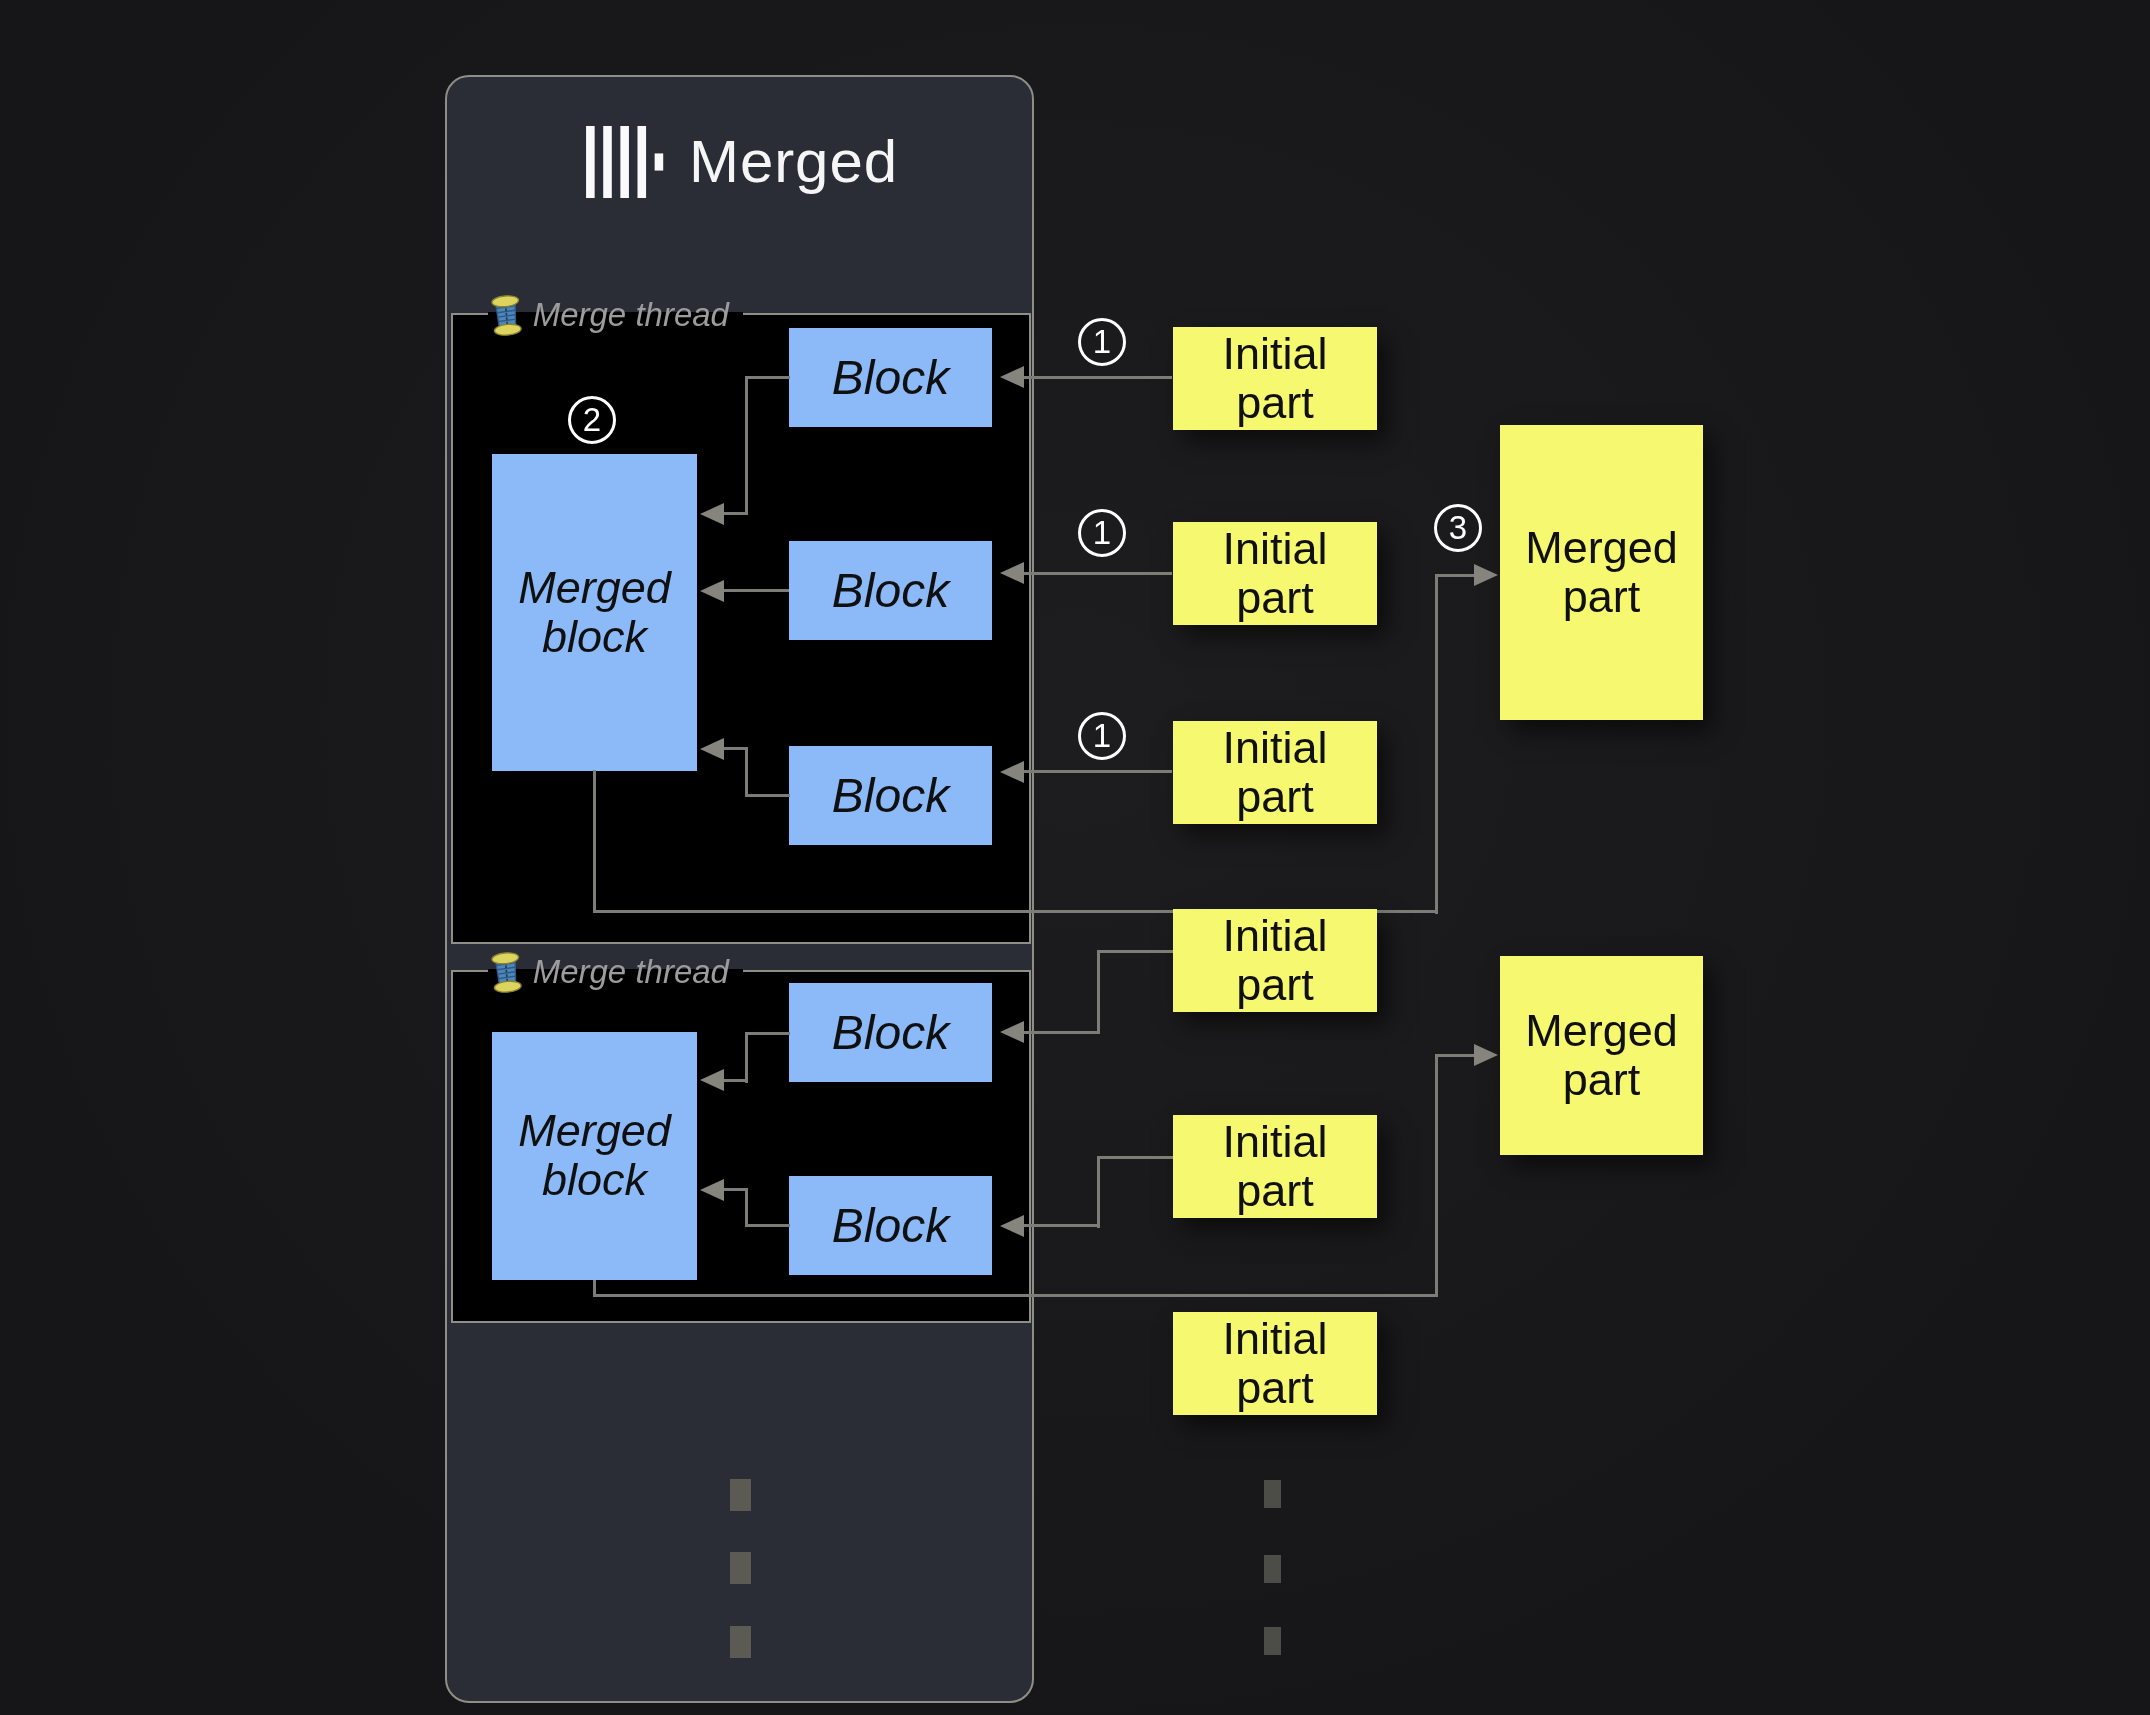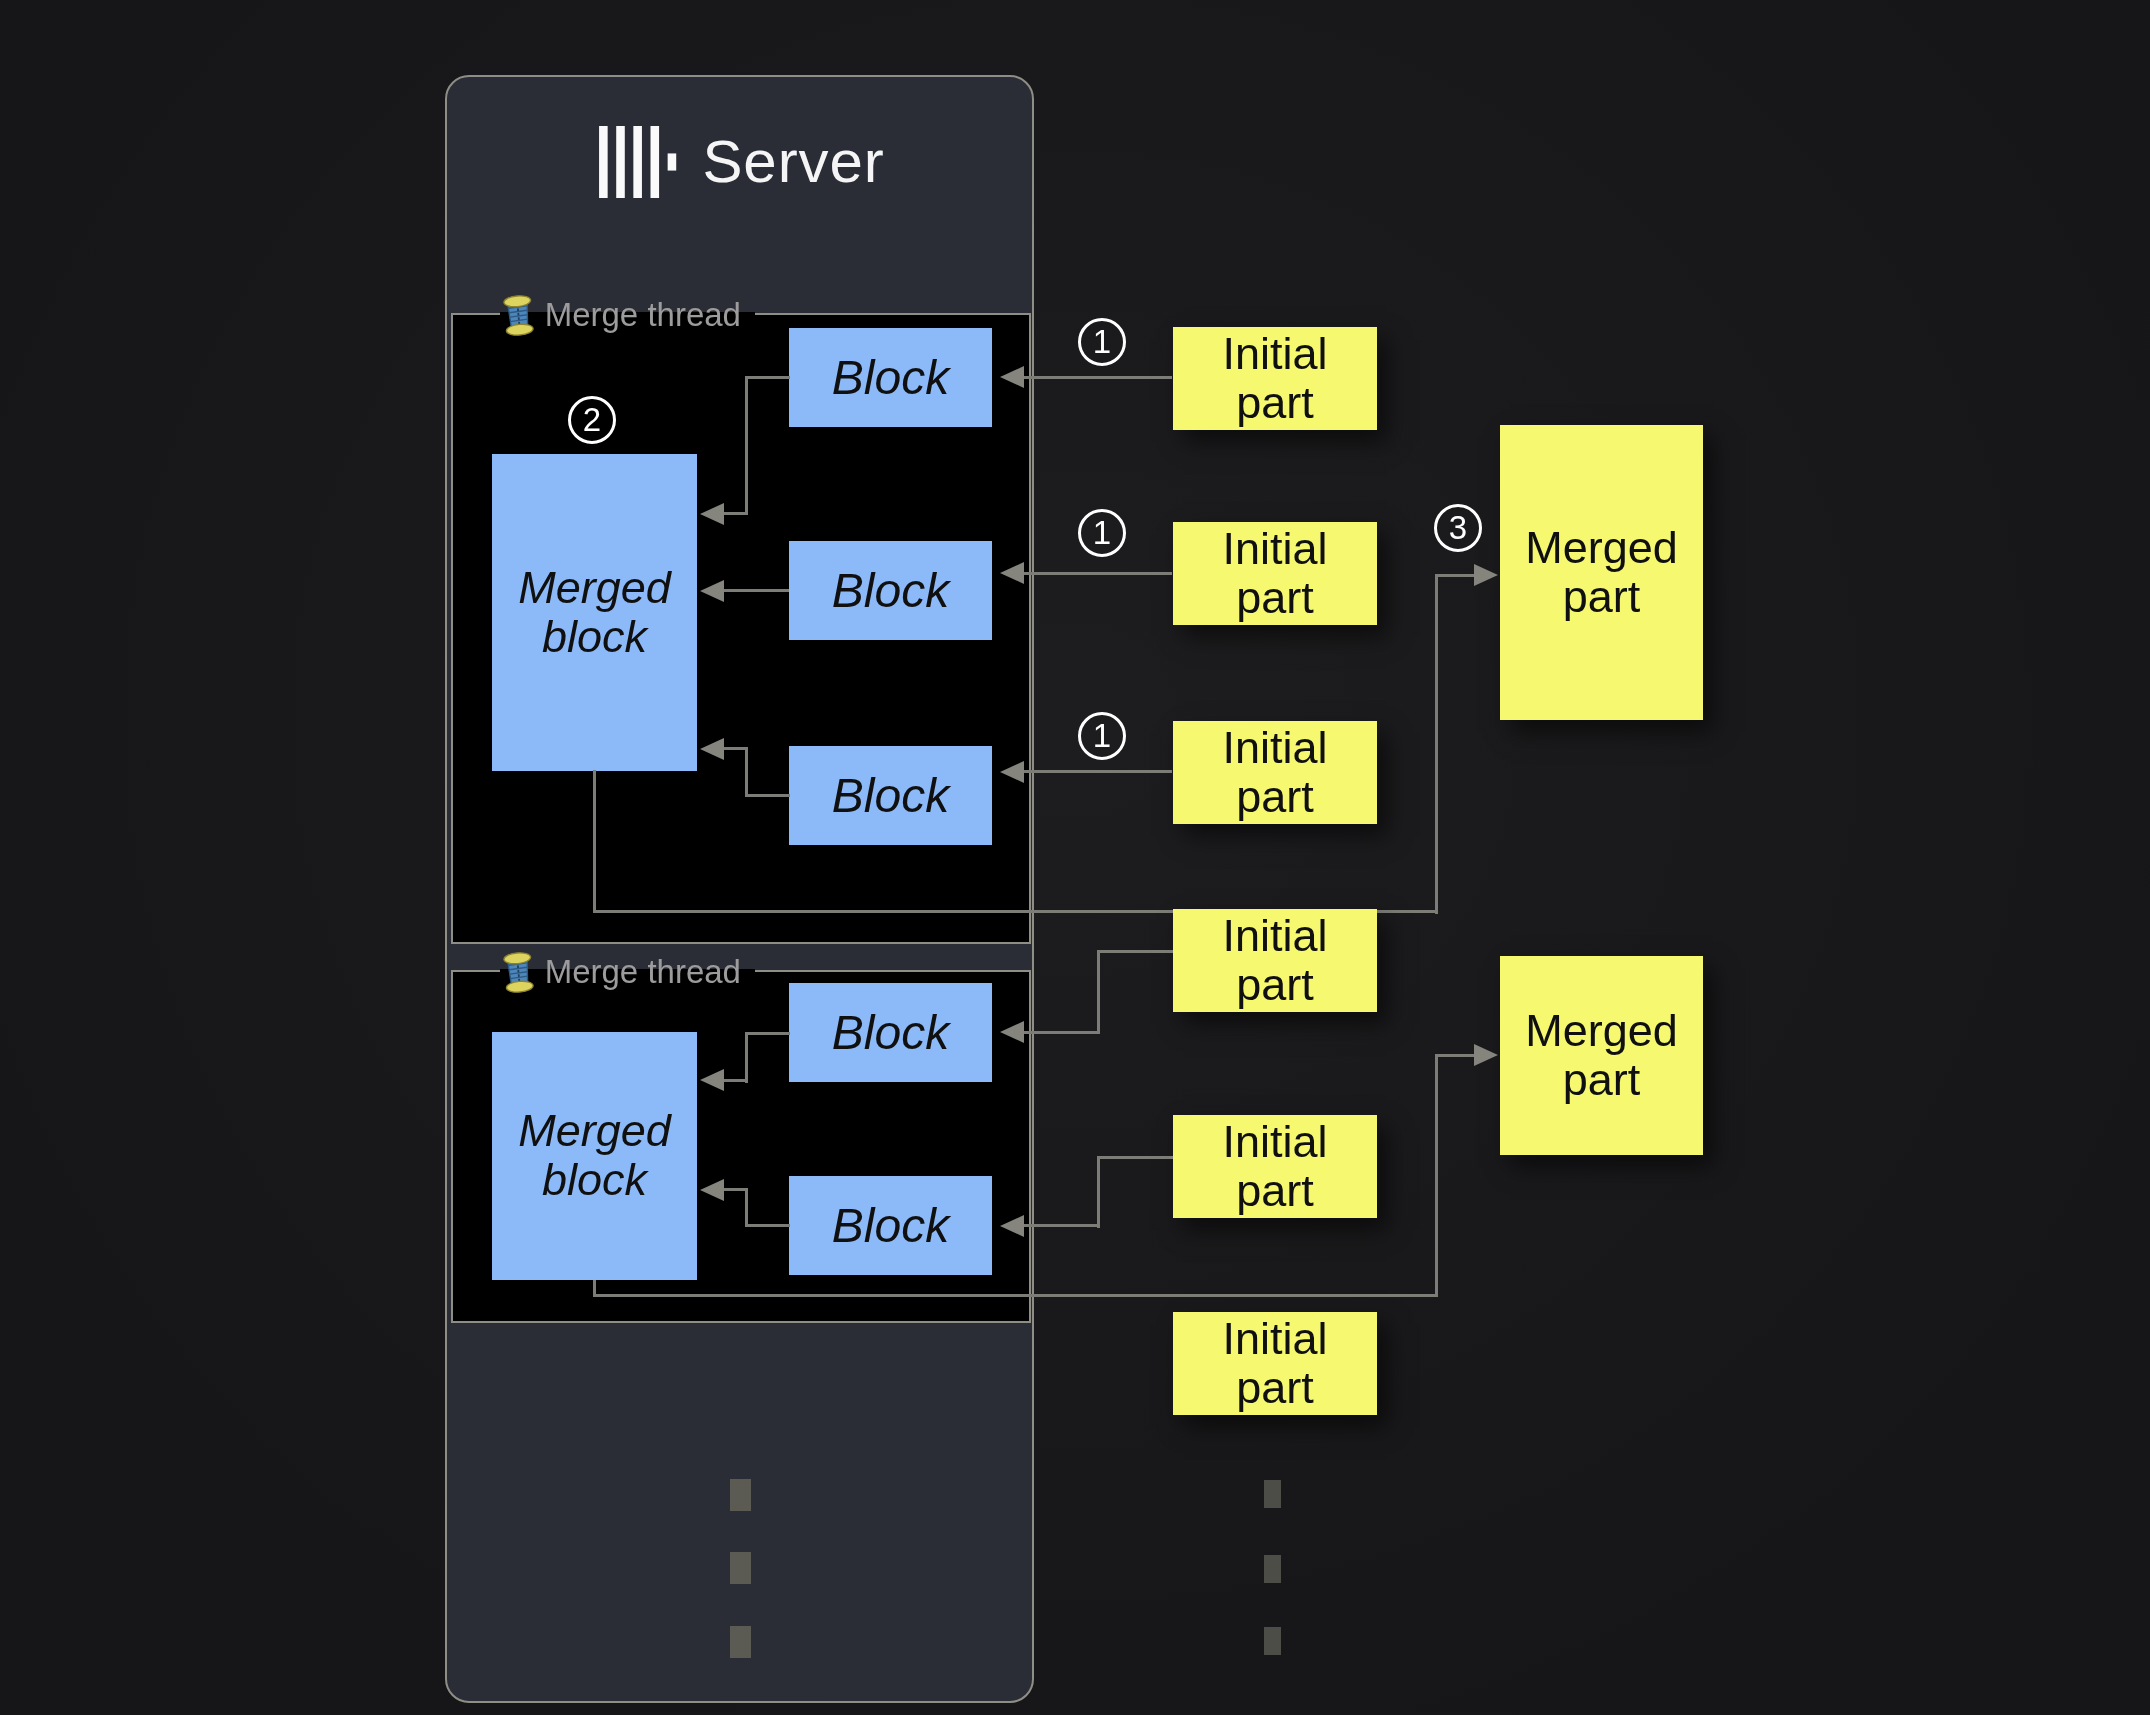--- a/index.html
+++ b/index.html
@@ -36,24 +36,25 @@
   }
   .server-title{
     font-size:60px;color:var(--white);letter-spacing:0.9px;
   }
   
   .mt-panel{
     background:var(--blk);
     border:2.6px solid var(--pb);
   }
   .mt-legend{
-    position:absolute;left:47px;top:-25px;height:50px;
+    position:absolute;left:35px;top:-25px;height:50px;
     display:flex;align-items:center;gap:10.3px;
     padding:0 13.7px 0 3.4px;
     background:linear-gradient(to bottom, var(--panel) 45%, #000 45%);
+    font-style:italic;
   }
   .mt-legend-text{font-size:33px;color:var(--gray-text);white-space:nowrap;}
   
   .box{
     display:flex;align-items:center;justify-content:center;
     text-align:center;color:#101010;line-height:1.08;
   }
   .blue-box{background:var(--blue);font-size:48px;box-shadow:5.1px 6.8px 12px rgba(0,0,0,.35);font-style:italic;}
   .yellow-box{background:var(--yellow);font-size:45px;box-shadow:10.3px 12px 22px rgba(0,0,0,.55);}
   .two-line{padding:0 17px;}
@@ -86,21 +87,21 @@
 <div class="abs server-header">
   <span style="display:flex;">
     <svg width="89" height="72" viewBox="0 0 92 84">
       <rect x="0" y="0" width="10" height="84" fill="#fafafa"></rect>
       <rect x="20" y="0" width="10" height="84" fill="#fafafa"></rect>
       <rect x="40" y="0" width="10" height="84" fill="#fafafa"></rect>
       <rect x="60" y="0" width="10" height="84" fill="#fafafa"></rect>
       <rect x="80" y="32" width="10" height="20" fill="#fafafa"></rect>
     </svg>
   </span>
-  <span class="server-title">Server</span>
+  <span class="server-title">Merged</span>
 </div>
 
 <div class="abs mt-panel" style="left:451px;top:313px;width:580px;height:631px;">
   <div class="mt-legend">
     <span style="display:flex;transform:rotate(-5deg);">
       <svg width="31" height="41" viewBox="0 0 34 46">
         <path d="M6,8 L28,8 L26,38 L8,38 Z" fill="#4e86ba" stroke="#2c5a86" stroke-width="1.5"></path>
         <line x1="7" y1="14" x2="27" y2="13" stroke="#2c5a86" stroke-width="1.5"></line>
         <line x1="7" y1="19" x2="27" y2="18" stroke="#2c5a86" stroke-width="1.5"></line>
         <line x1="7" y1="24" x2="27" y2="23" stroke="#2c5a86" stroke-width="1.5"></line>

